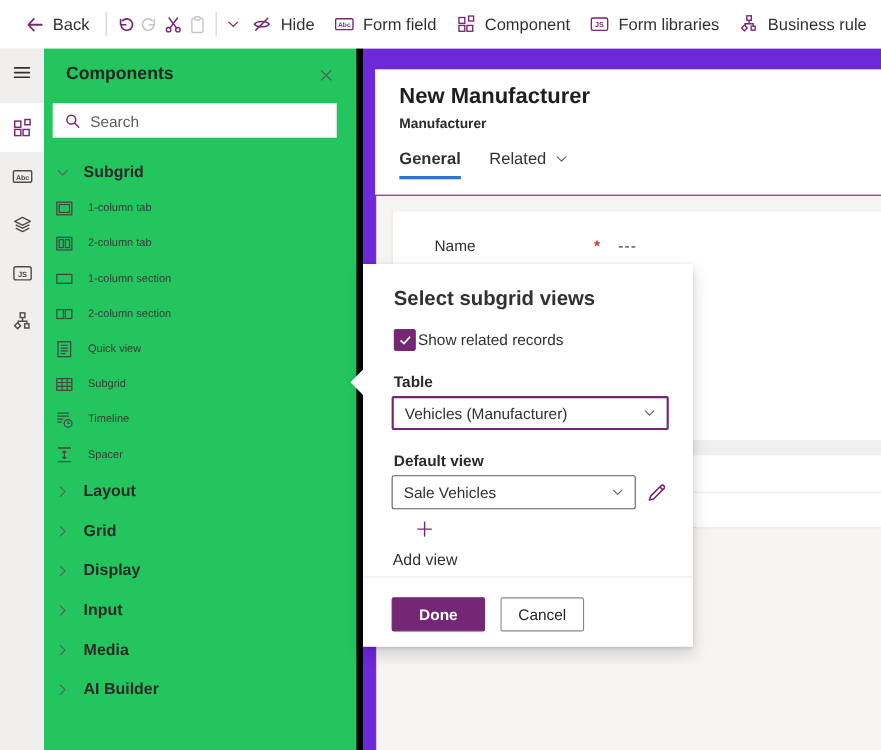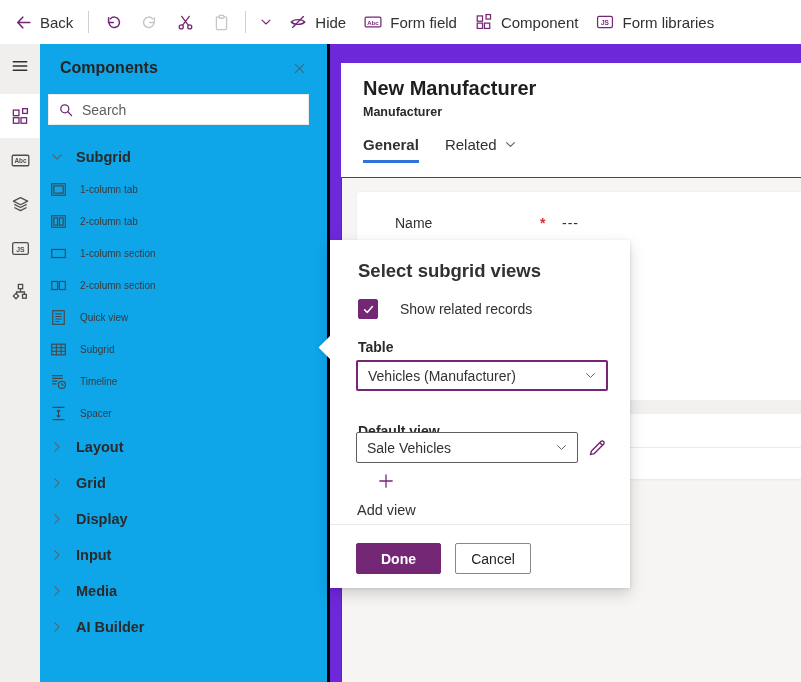--- a/index.html
+++ b/index.html
@@ -7,21 +7,21 @@
   #app {
     position:relative; width:801px; height:682px; overflow:hidden;
     font-family:"Liberation Sans", sans-serif; color:#323130; background:#ebebeb;
     -webkit-font-smoothing:antialiased;
   }
   svg { display:block; }
 
   
   .command-bar {
     position:absolute; top:0; left:0; right:0; height:44px; background:#fff;
-    display:flex; align-items:center; padding:0 4px 0 6px; white-space:nowrap;
+    display:flex; align-items:center; padding:0 4px 0 14px; white-space:nowrap;
     overflow:hidden; z-index:6;
   }
   .cmd {
     display:flex; align-items:center; gap:8px; height:34px; padding:0 9px;
     font-size:15px; color:#323130; border-radius:2px; cursor:default;
   }
   .cmd.icon-only { width:36px; justify-content:center; padding:0; }
   .cmd.chev { width:28px; justify-content:center; padding:0; }
   .vsep { width:1px; height:22px; background:#d2d0ce; margin:0 6px; flex:0 0 auto; }
 
@@ -30,21 +30,21 @@
     position:absolute; top:44px; left:0; bottom:0; width:40px; background:#f0efee;
     display:flex; flex-direction:column; align-items:stretch; z-index:4;
   }
   .rail-item { height:44px; display:flex; align-items:center; justify-content:center; }
   .rail-item.selected { background:#fff; }
   .rail-item.hamburger { margin-bottom:6px; }
 
   
   .panel {
     position:absolute; top:44px; left:40px; bottom:0; width:290px;
-    background:#0ea5e9; border-right:3px solid #000000; z-index:4; overflow:hidden;
+    background:#22c55e; border-right:6px solid #000000; z-index:4; overflow:hidden;
   }
   .panel-header { height:48px; display:flex; align-items:center; padding:0 14px 0 20px; }
   .panel-title { flex:1; font-size:16px; font-weight:700; color:#252423; }
   .panel-close { width:28px; height:28px; display:flex; align-items:center; justify-content:center; }
   .search-box {
     margin:2px 18px 0 8px; height:31px; background:#fff; display:flex;
     align-items:center; gap:8px; padding:0 9px; border:1px solid #edebe9;
   }
   .search-box input {
     border:none; outline:none; flex:1; font-size:14px; color:#323130; background:transparent;
@@ -90,29 +90,29 @@
   
   .dialog {
     position:absolute; left:330px; top:240px; width:300px; height:348px; background:#fff;
     box-shadow:0 6.4px 14.4px rgba(0,0,0,.16), 0 1.2px 3.6px rgba(0,0,0,.12); z-index:10;
   }
   .beak {
     position:absolute; left:-8px; top:99px; width:17px; height:17px; background:#fff;
     transform:rotate(45deg); box-shadow:-2px 2px 3px rgba(0,0,0,.05);
   }
   .dlg-title { position:absolute; left:28px; top:20px; font-size:18.5px; font-weight:600; color:#323130; }
-  .check-row { position:absolute; left:28px; top:59px; display:flex; align-items:center; gap:22px; }
+  .check-row { position:absolute; left:28px; top:59px; display:flex; align-items:center; gap:2px; }
   .checkbox {
     width:20px; height:20px; background:#742774; border:1px solid #742774; border-radius:2px;
     display:flex; align-items:center; justify-content:center;
   }
   .check-label { font-size:14px; color:#323130; }
   .dlg-label { position:absolute; left:28px; font-size:14px; font-weight:600; color:#2b2a29; }
   .lbl-table { top:99px; }
-  .lbl-default { top:171px;margin-top:12px; }
+  .lbl-default { top:171px; }
   .select {
     position:absolute; left:26px; height:31px; background:#fff; border-radius:2px;
     display:flex; align-items:center; justify-content:space-between;
     padding:0 9px 0 10px; font-size:14px; color:#323130;
   }
   .select-table { top:120px; width:252px; border:2px solid #742774; }
   .select-default { top:192px; width:222px; border:1px solid #605e5c; }
   .pencil-btn { position:absolute; left:254px; top:194px; width:26px; height:26px; display:flex; align-items:center; justify-content:center; }
   .add-view { position:absolute; left:27px; top:233px; display:flex; align-items:center; gap:13px; font-size:14.5px; color:#323130;flex-direction:column; }
   .dlg-divider { position:absolute; left:0; right:0; top:284px; border-top:1px solid #ebe9e7; }
@@ -189,20 +189,29 @@
           <rect x="9.8" y="1.4" width="4" height="4" fill="none" stroke="#742774" stroke-width="1.1"></rect>
         </svg>
       <span>Component</span>
     </div>
     <div class="cmd">
       <svg width="18" height="18" viewBox="0 0 16 16">
           <rect x="1.4" y="3" width="13.2" height="10" rx="1.4" fill="none" stroke="#742774" stroke-width="1.1"></rect>
           <text x="8" y="10.6" font-size="5.8" text-anchor="middle" fill="#742774" font-family="Liberation Sans, sans-serif" font-weight="bold">JS</text>
         </svg>
       <span>Form libraries</span>
+    </div>
+    <div class="cmd">
+      <svg width="18" height="18" viewBox="0 0 16 16">
+          <rect x="6.2" y="1.2" width="3.6" height="3.6" fill="none" stroke="#742774" stroke-width="1.1"></rect>
+          <path d="M8 4.8 V7.6 M4.7 9.4 V7.6 H11.3 V9.4" fill="none" stroke="#742774" stroke-width="1.1"></path>
+          <rect x="2.6" y="9.4" width="3.2" height="3.2" transform="rotate(45 4.2 11)" fill="none" stroke="#742774" stroke-width="1.1"></rect>
+          <rect x="9.7" y="9.6" width="3.2" height="3.2" fill="none" stroke="#742774" stroke-width="1.1"></rect>
+        </svg>
+      <span>Business rule</span>
     </div>
   </div>
 
   <div class="rail">
     <div class="rail-item hamburger">
       <svg width="18" height="18" viewBox="0 0 16 16">
           <path d="M2 4.2 H14 M2 8 H14 M2 11.8 H14" stroke="#323130" stroke-width="1.3" stroke-linecap="round"></path>
         </svg>
     </div>
     <div class="rail-item selected">

